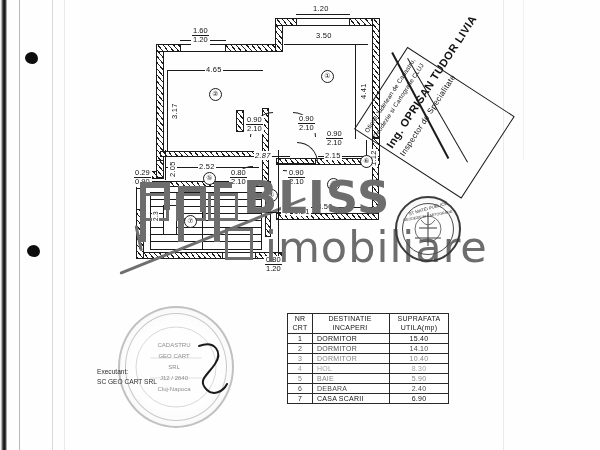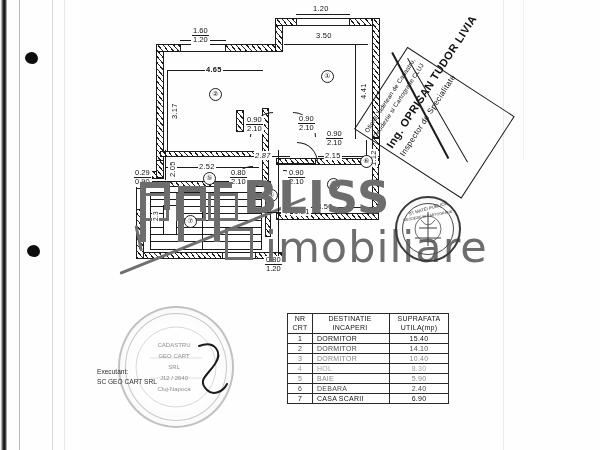--- a/index.html
+++ b/index.html
@@ -169,21 +169,21 @@
     <div class="dimvert" style="left:165px;top:150px;height:30px;"></div>
     <div class="dimline" style="left:246px;top:156px;width:44px;"></div>
     <div class="dimline" style="left:318px;top:156px;width:52px;"></div>
     <div class="dimvert" style="left:366px;top:140px;height:28px;"></div>
     <div class="dimvert" style="left:278px;top:150px;height:110px;"></div>
     <div class="dimline" style="left:262px;top:212px;width:30px;"></div>
     <div class="dimline" style="left:286px;top:207px;width:86px;"></div>
     <div class="dimline" style="left:180px;top:40px;width:46px;"></div>
     <div class="dimline" style="left:296px;top:14px;width:54px;"></div>
 
-    <div class="dim" style="left:205px;top:65px;font-weight:bold;">4.65</div>
+    <div class="dim" style="left:205px;top:65px;">4.65</div>
     <div class="dim v" style="left:170px;top:120px;">3.17</div>
     <div class="dim" style="left:315px;top:31px;">3.50</div>
     <div class="dim v" style="left:359px;top:100px;">4.41</div>
     <div class="dim" style="left:198px;top:162px;">2.52</div>
     <div class="dim v" style="left:168px;top:178px;">2.05</div>
     <div class="dim" style="left:254px;top:151px;font-style:italic;">2.87</div>
     <div class="dim" style="left:324px;top:151px;">2.15</div>
     <div class="dim v" style="left:369px;top:167px;">1.12</div>
     <div class="dim v" style="left:281px;top:215px;">4.85</div>
     <div class="dim" style="left:293px;top:207px;">1.21</div>

